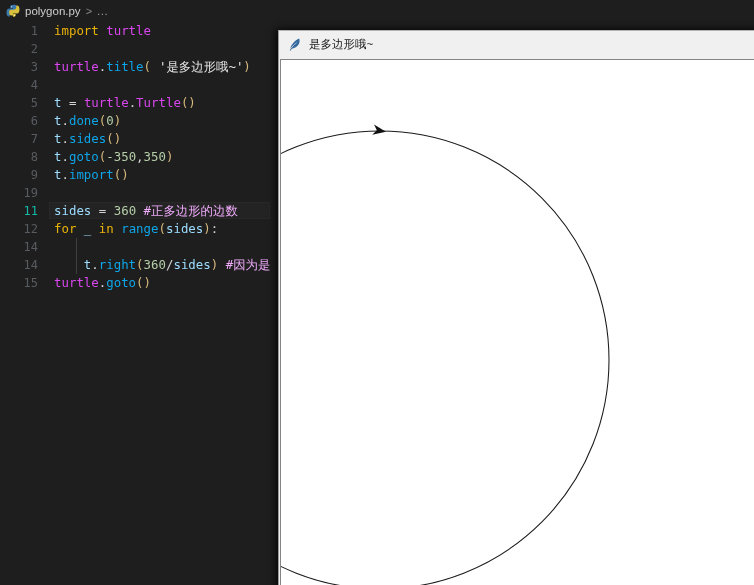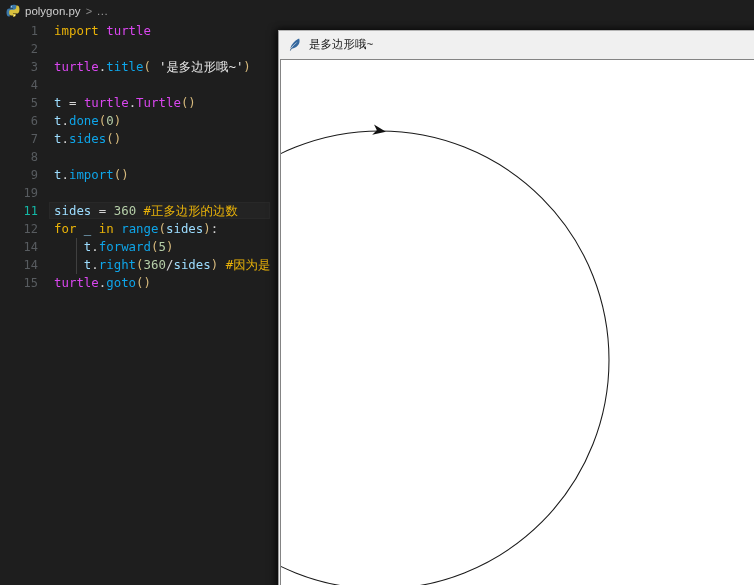--- a/index.html
+++ b/index.html
@@ -100,21 +100,21 @@
     background: #404040;
   }
 
   
   .t-kw      { color: #eab308; }
   .t-mod     { color: #d946ef; }
   .t-fn      { color: #0ea5e9; }
   .t-var     { color: #9cdcfe; }
   .t-num     { color: #b5cea8; }
   .t-str     { color: #e5e5e5; margin-left: 8px; }
-  .t-com     { color: #eab308; text-align: center; }
+  .t-com     { color: #f0abfc; text-align: center; }
   .t-op      { color: #d4d4d4; }
   .t-paren   { color: #d7ba7d; }
   .t-plain   { color: #d4d4d4; }
 
   
   #turtle-window {
     position: absolute;
     left: 278px; top: 30px;
     width: 490px;
     height: 560px;
@@ -186,26 +186,26 @@
   </div>
 
   <div id="code-area">
       <div class="code-line"><span class="ln">1</span><span class="ltext"><span class="t-kw">import</span><span class="t-plain"> </span><span class="t-mod">turtle</span></span></div>
       <div class="code-line"><span class="ln">2</span><span class="ltext"></span></div>
       <div class="code-line"><span class="ln">3</span><span class="ltext"><span class="t-mod">turtle</span><span class="t-plain">.</span><span class="t-fn">title</span><span class="t-paren">(</span><span class="t-str">'是多边形哦~'</span><span class="t-paren">)</span></span></div>
       <div class="code-line"><span class="ln">4</span><span class="ltext"></span></div>
       <div class="code-line"><span class="ln">5</span><span class="ltext"><span class="t-var">t</span><span class="t-plain"> </span><span class="t-op">=</span><span class="t-plain"> </span><span class="t-mod">turtle</span><span class="t-plain">.</span><span class="t-mod">Turtle</span><span class="t-paren">(</span><span class="t-paren">)</span></span></div>
       <div class="code-line"><span class="ln">6</span><span class="ltext"><span class="t-var">t</span><span class="t-plain">.</span><span class="t-fn">done</span><span class="t-paren">(</span><span class="t-num">0</span><span class="t-paren">)</span></span></div>
       <div class="code-line"><span class="ln">7</span><span class="ltext"><span class="t-var">t</span><span class="t-plain">.</span><span class="t-fn">sides</span><span class="t-paren">(</span><span class="t-paren">)</span></span></div>
-      <div class="code-line"><span class="ln">8</span></div>
+      <div class="code-line"><span class="ln">8</span><span class="ltext"><span class="t-var">t</span><span class="t-plain">.</span><span class="t-fn">goto</span><span class="t-paren">(</span><span class="t-num">-350</span><span class="t-plain">,</span><span class="t-num">350</span><span class="t-paren">)</span></span></div>
       <div class="code-line"><span class="ln">9</span><span class="ltext"><span class="t-var">t</span><span class="t-plain">.</span><span class="t-fn">import</span><span class="t-paren">(</span><span class="t-paren">)</span></span></div>
       <div class="code-line"><span class="ln">19</span><span class="ltext"></span></div>
       <div class="code-line active"><div class="hl-box"></div><span class="ln">11</span><span class="ltext"><span class="t-var">sides</span><span class="t-plain"> </span><span class="t-op">=</span><span class="t-plain"> </span><span class="t-num">360</span><span class="t-plain"> </span><span class="t-com">#正多边形的边数</span></span></div>
       <div class="code-line"><span class="ln">12</span><span class="ltext"><span class="t-kw">for</span><span class="t-plain"> </span><span class="t-var">_</span><span class="t-plain"> </span><span class="t-kw">in</span><span class="t-plain"> </span><span class="t-fn">range</span><span class="t-paren">(</span><span class="t-var">sides</span><span class="t-paren">)</span><span class="t-plain">:</span></span></div>
-      <div class="code-line"><div class="indent-guide"></div><span class="ln">14</span><span class="ltext"><span class="t-plain">    </span><span class="t-var">t</span><span class="t-plain">.</span><span class="t-fn">forward</span><span class="t-paren">(</span><span class="t-num">5</span><span class="t-paren">)</span></span></div>
+      <div class="code-line"><div class="indent-guide"></div><span class="ln">14</span></div>
       <div class="code-line"><div class="indent-guide"></div><span class="ln">14</span><span class="ltext"><span class="t-plain">    </span><span class="t-var">t</span><span class="t-plain">.</span><span class="t-fn">right</span><span class="t-paren">(</span><span class="t-num">360</span><span class="t-op">/</span><span class="t-var">sides</span><span class="t-paren">)</span><span class="t-plain"> </span><span class="t-com">#因为是</span></span></div>
       <div class="code-line"><span class="ln">15</span><span class="ltext"><span class="t-mod">turtle</span><span class="t-plain">.</span><span class="t-fn">goto</span><span class="t-paren">(</span><span class="t-paren">)</span></span></div>
     </div>
 </div>
 
 <div id="turtle-window">
 
   <div id="turtle-titlebar">
     <span>
       <svg class="feather-icon" viewBox="0 0 16 16" aria-hidden="true">

